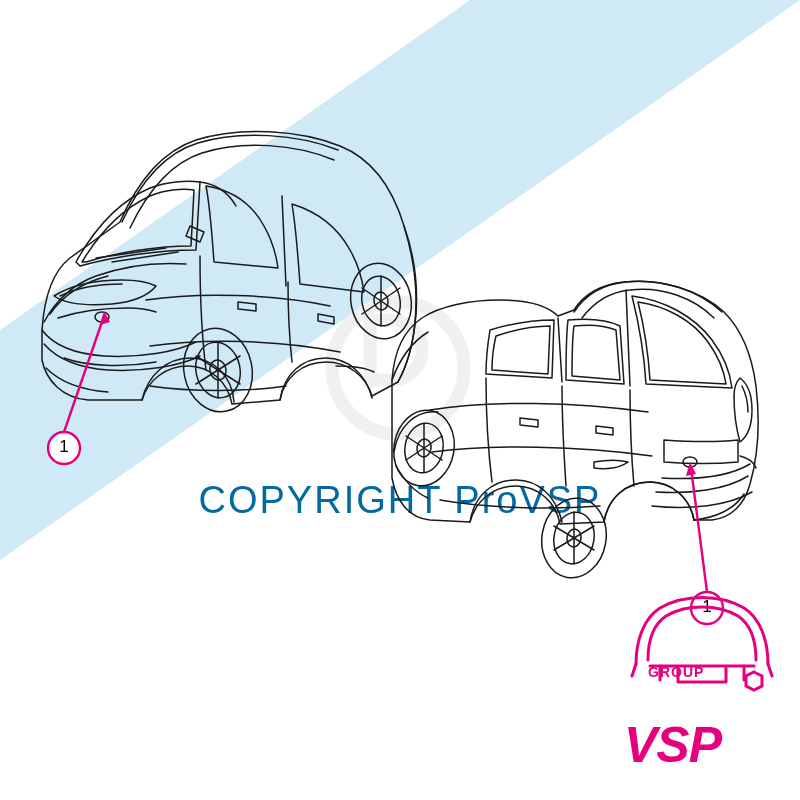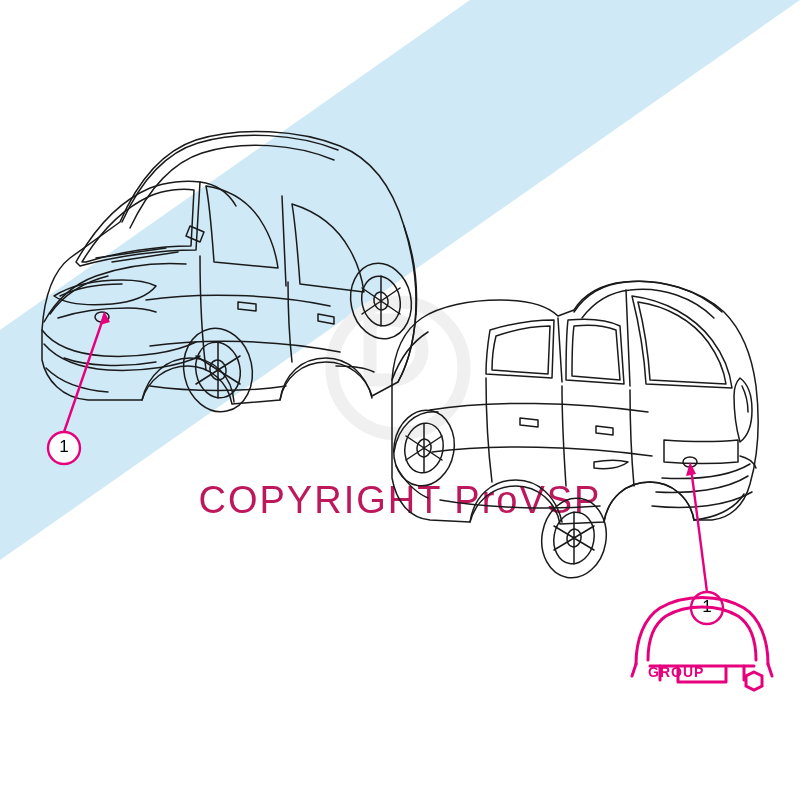--- a/index.html
+++ b/index.html
@@ -24,21 +24,21 @@
     width: 800px;
     height: 800px;
   }
   .wm-text {
     position: absolute;
     left: 50%;
     top: 500px;
     transform: translate(-50%, -50%);
     font-size: 38px;
     letter-spacing: 2px;
-    color: #be185d;
+    color: #0369a1;
     white-space: nowrap;
     font-weight: 400;
     user-select: none;
   }
   .wm-band-text {
     position: absolute;
     left: 60px;
     top: 150px;
     transform: rotate(-41deg);
     transform-origin: left top;
@@ -335,14 +335,15 @@
       <path d="M650 666 L754 666"></path>
       <path d="M660 666 L660 680 M744 666 L744 680"></path>
       <path d="M678 668 L678 682 L726 682 L726 668"></path>
     </g>
     <g fill="none" stroke="#e6007e" stroke-width="3">
       <polygon points="754,672 762,676 762,686 754,690 746,686 746,676"></polygon>
     </g>
   </svg>
 
   <div class="logo-group">GROUP</div>
+  <div class="logo-vsp">VSP</div>
 
 </div>
 
 </body></html>

